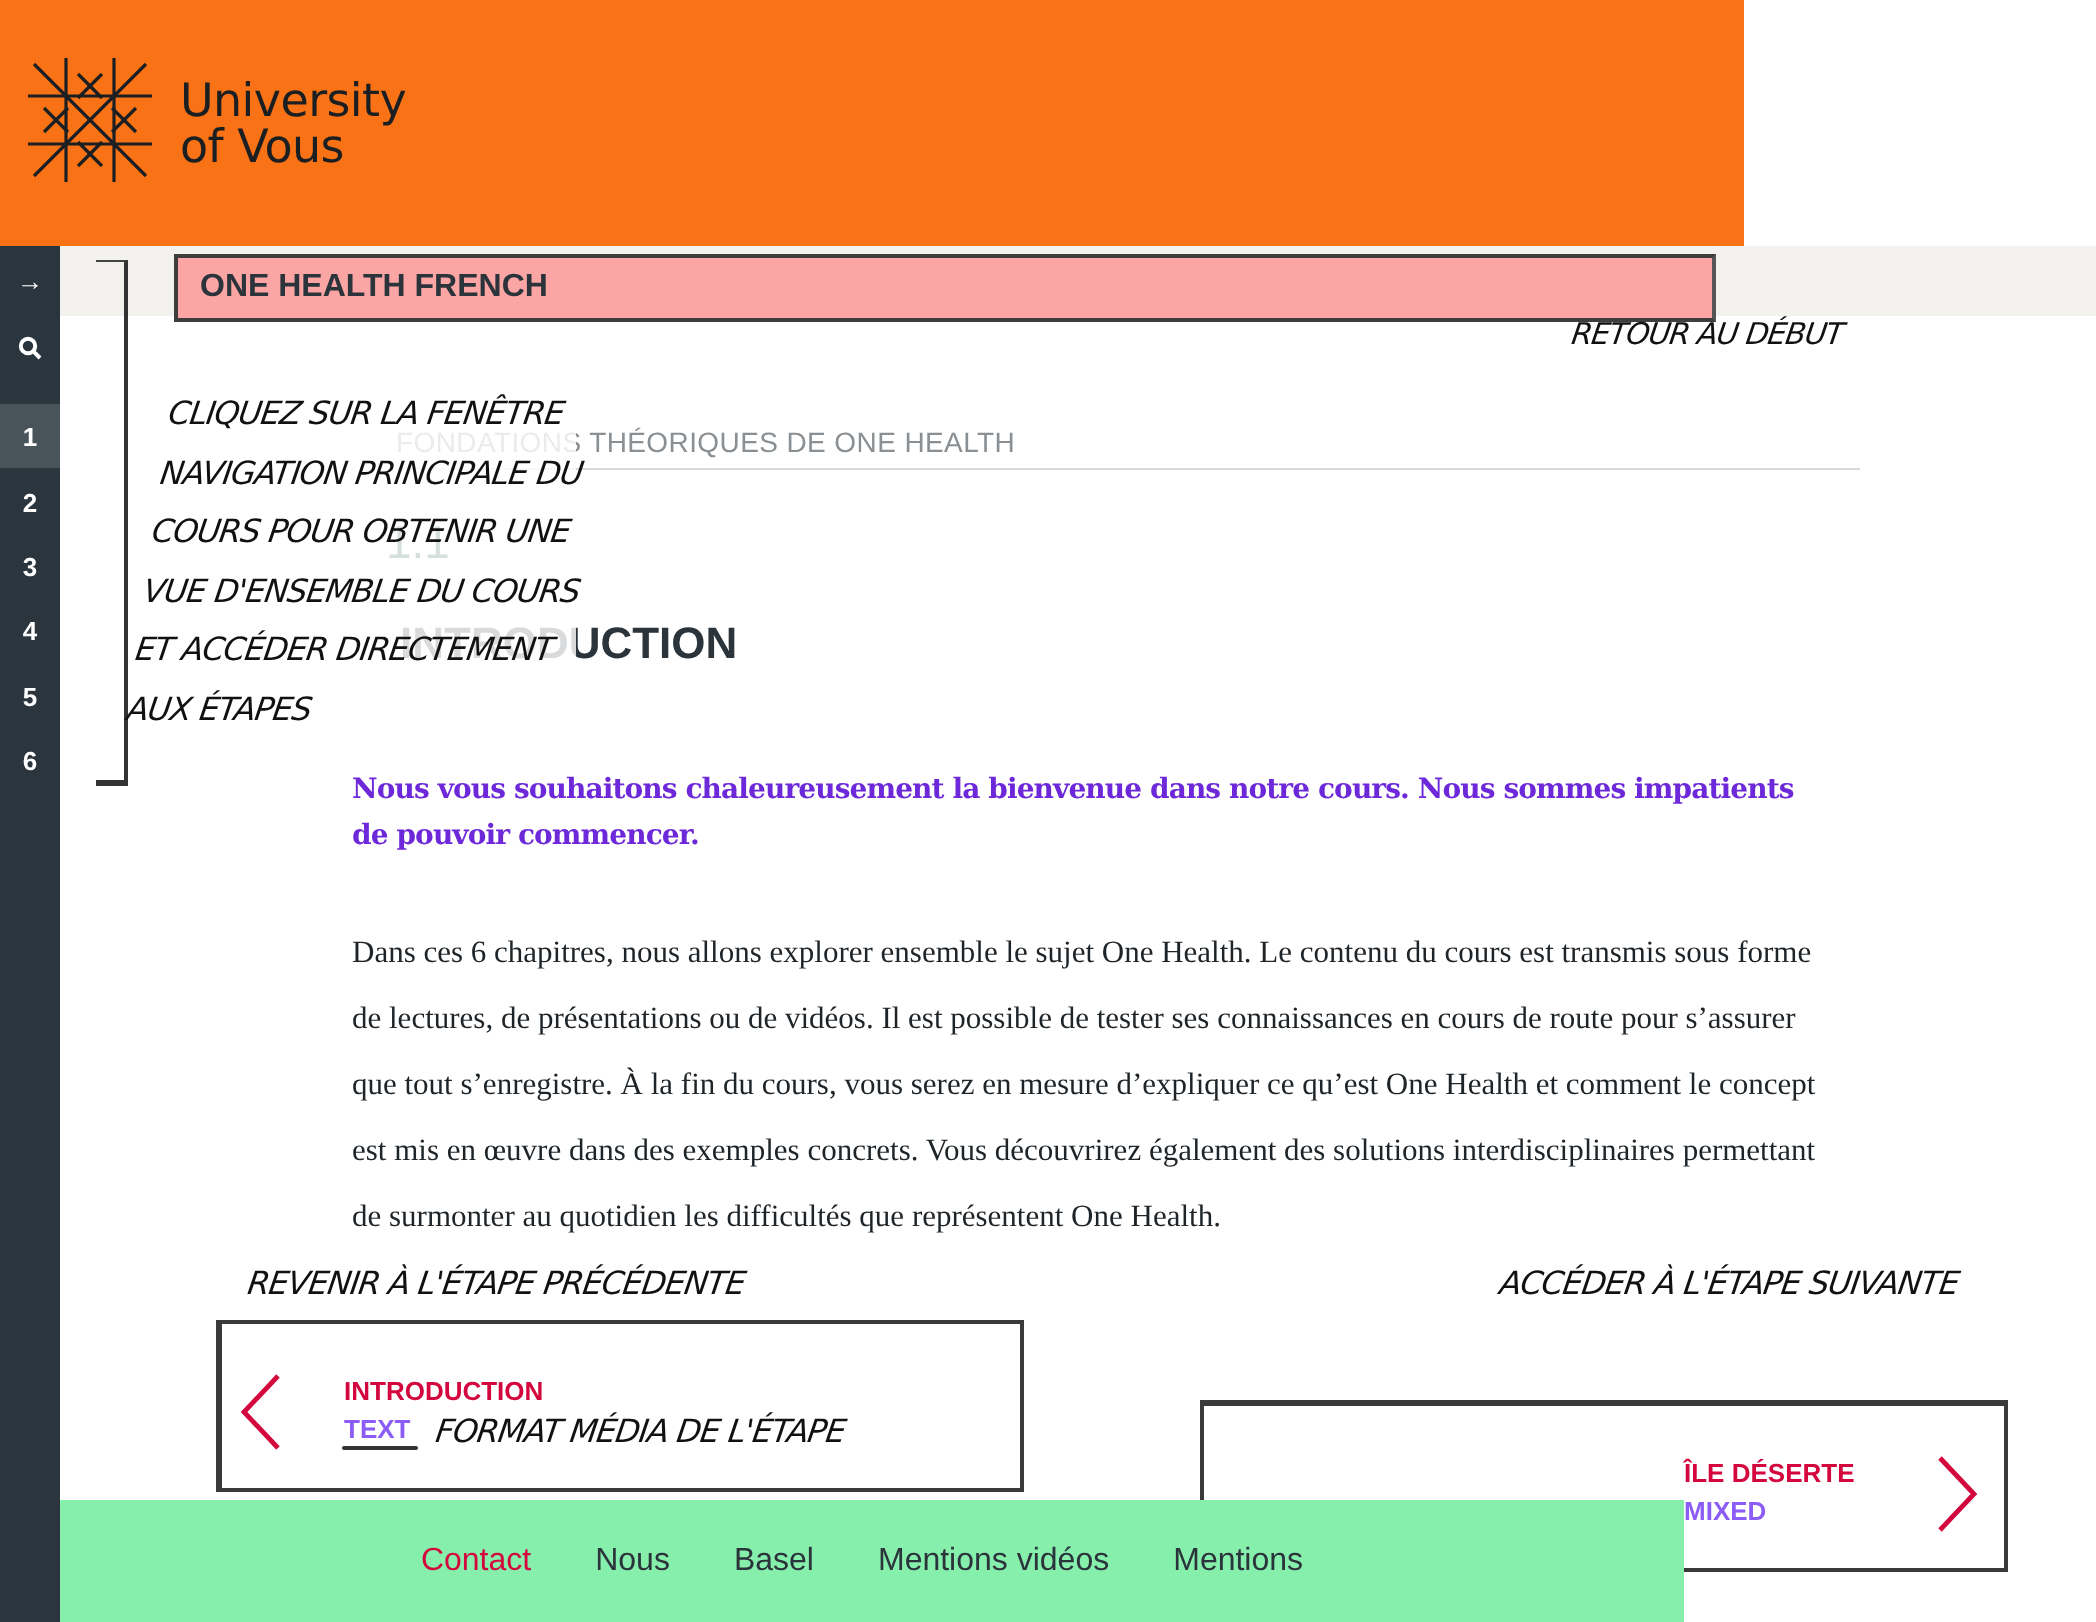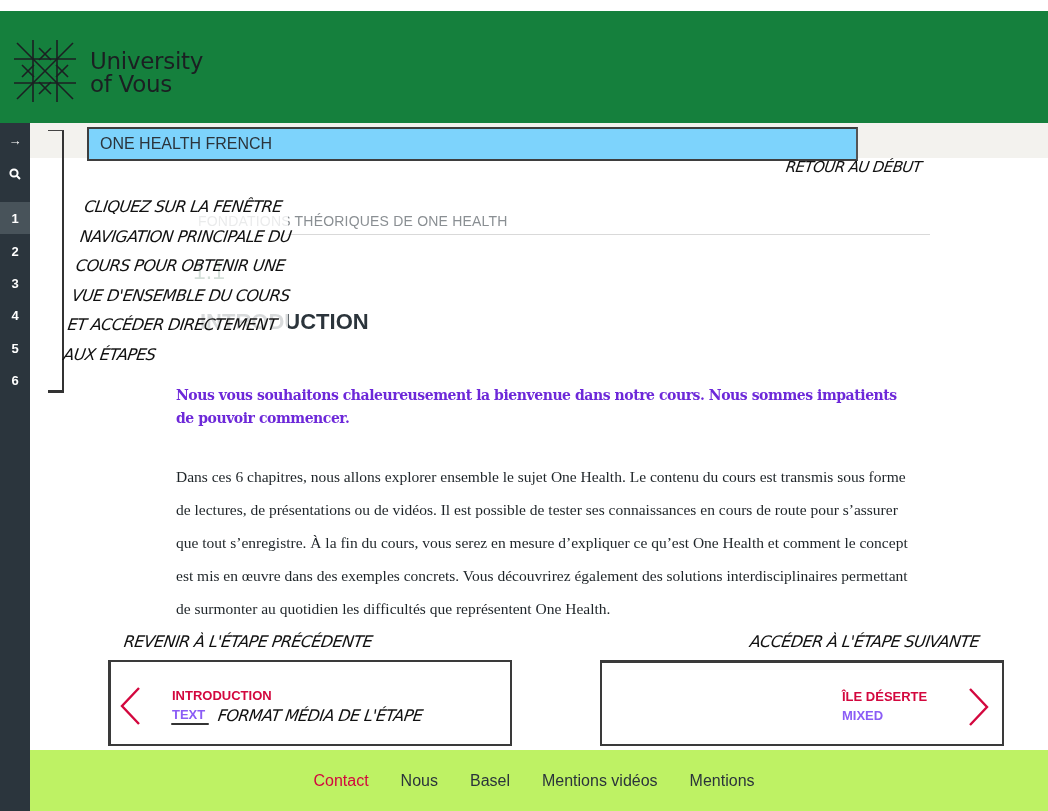--- a/index.html
+++ b/index.html
@@ -1,32 +1,32 @@
 <!DOCTYPE html>
 <html><head>
 <meta charset="utf-8">
 <style>
   * { box-sizing: border-box; margin: 0; padding: 0; }
   html, body { width: 1048px; height: 811px; overflow: hidden; background: #ffffff; }
   body { position: relative; font-family: "Liberation Sans", sans-serif; color: #2b343b; }
 
   
-  .header { position: absolute; left: 0; top: 11px; width: 1048px; height: 123px; background: #15803d; }
+  .header { position: absolute; left: 0; top: 0; width: 872px; height: 123px; background: #f97316; }
   .logo { position: absolute; left: 14px; top: 29px; display: flex; align-items: center; }
   .logo svg { width: 62px; height: 62px; }
   .logo-text { margin-left: 14px; font-size: 23px; line-height: 23px; color: #1b1f22; font-family: "DejaVu Sans", sans-serif; letter-spacing: -0.3px; }
 
   
   .sidebar { position: absolute; left: 0; top: 123px; width: 30px; height: 688px; background: #2b353d; }
   .sb-item { position: absolute; left: 0; width: 30px; height: 32px; display: flex; align-items: center; justify-content: center; color: #ffffff; font-size: 13px; font-weight: bold; cursor: pointer; }
   .sb-item.active { background: #48535a; }
 
   
   .title-strip { position: absolute; left: 30px; top: 123px; width: 1018px; height: 35px; background: #f3f2ee; }
-  .course-title { position: absolute; left: 87px; top: 127px; width: 771px; height: 34px; border: 2px solid #3e3e3e; border-right: 2px solid #555; display: flex; align-items: center; padding-left: 11px; font-weight: normal; font-size: 16px; color: #2b343b; background: #7dd3fc; }
+  .course-title { position: absolute; left: 87px; top: 127px; width: 771px; height: 34px; border: 2px solid #3e3e3e; border-right: 2px solid #555; display: flex; align-items: center; padding-left: 11px; font-weight: bold; font-size: 16px; color: #2b343b; background: #fca5a5; }
 
   
   .hand { position: absolute; font-family: "DejaVu Sans", sans-serif; font-style: italic; text-transform: uppercase; color: #111; letter-spacing: -0.6px; transform: skewX(-8deg); white-space: nowrap; }
 
   .retour { left: 786px; top: 158px; font-size: 15px; }
 
   
   .chapter-label { position: absolute; left: 198px; top: 213px; font-size: 14px; color: #8a8f93; letter-spacing: 0.2px; }
   .chapter-rule { position: absolute; left: 198px; top: 234px; width: 732px; height: 1px; background: #d9d9d9; }
   .step-num { position: absolute; left: 193px; top: 258px; font-size: 23px; color: #14532d; }
@@ -42,36 +42,36 @@
   
   .lead { position: absolute; left: 176px; top: 384px; width: 730px; font-family: "DejaVu Serif", serif; font-weight: bold; font-size: 14px; line-height: 23px; color: #6d28d9; letter-spacing: -0.45px; }
   .para { position: absolute; left: 176px; top: 460px; width: 735px; font-family: "Liberation Serif", serif; font-size: 15.5px; line-height: 33px; color: #1e2428; }
 
   
   .prev-hint { left: 124px; top: 632px; font-size: 16px; }
   .next-hint { left: 750px; top: 632px; font-size: 16px; }
 
   .step-box { position: absolute; top: 660px; height: 86px; border: 2px solid #3a3a3a; background: #fff; cursor: pointer; }
   .prev-box { left: 108px; width: 404px; border-left-width: 3px; }
-  .next-box { left: 600px; width: 404px; border-top-width: 3px; }
+  .next-box { left: 600px; width: 404px; border-top-width: 3px; margin-top: 40px; }
 
   .chev { position: absolute; top: 24px; width: 22px; height: 40px; }
   .prev-box .chev { left: 8px; }
   .next-box .chev { right: 12px; }
 
   .step-name { position: absolute; top: 26px; font-size: 13px; font-weight: bold; color: #d3073e; }
   .step-type { position: absolute; top: 45px; font-size: 13px; font-weight: bold; color: #8b5cf6; }
   .prev-box .step-name, .prev-box .step-type { left: 61px; }
   .next-box .step-name, .next-box .step-type { left: 240px; }
 
   .type-underline { position: absolute; left: 60px; top: 61px; width: 38px; height: 2px; background: #333; border-radius: 2px; }
   .media-hint { left: 218px; top: 706px; font-size: 16px; }
 
   
-  .footer { position: absolute; left: 30px; top: 750px; width: 1018px; height: 61px; background: #bef264; }
+  .footer { position: absolute; left: 30px; top: 750px; width: 812px; height: 61px; background: #86efac; }
   .footer-links { position: absolute; left: 0; top: 0; width: 100%; height: 100%; display: flex; align-items: center; justify-content: center; gap: 32px; padding-right: 10px; }
   .footer-link { font-size: 16px; color: #2b343b; cursor: pointer; }
   .footer-link.active { color: #d3073e; }
 </style>
 </head>
 <body>
 
 <div class="header">
   <div class="logo">
     <span>

